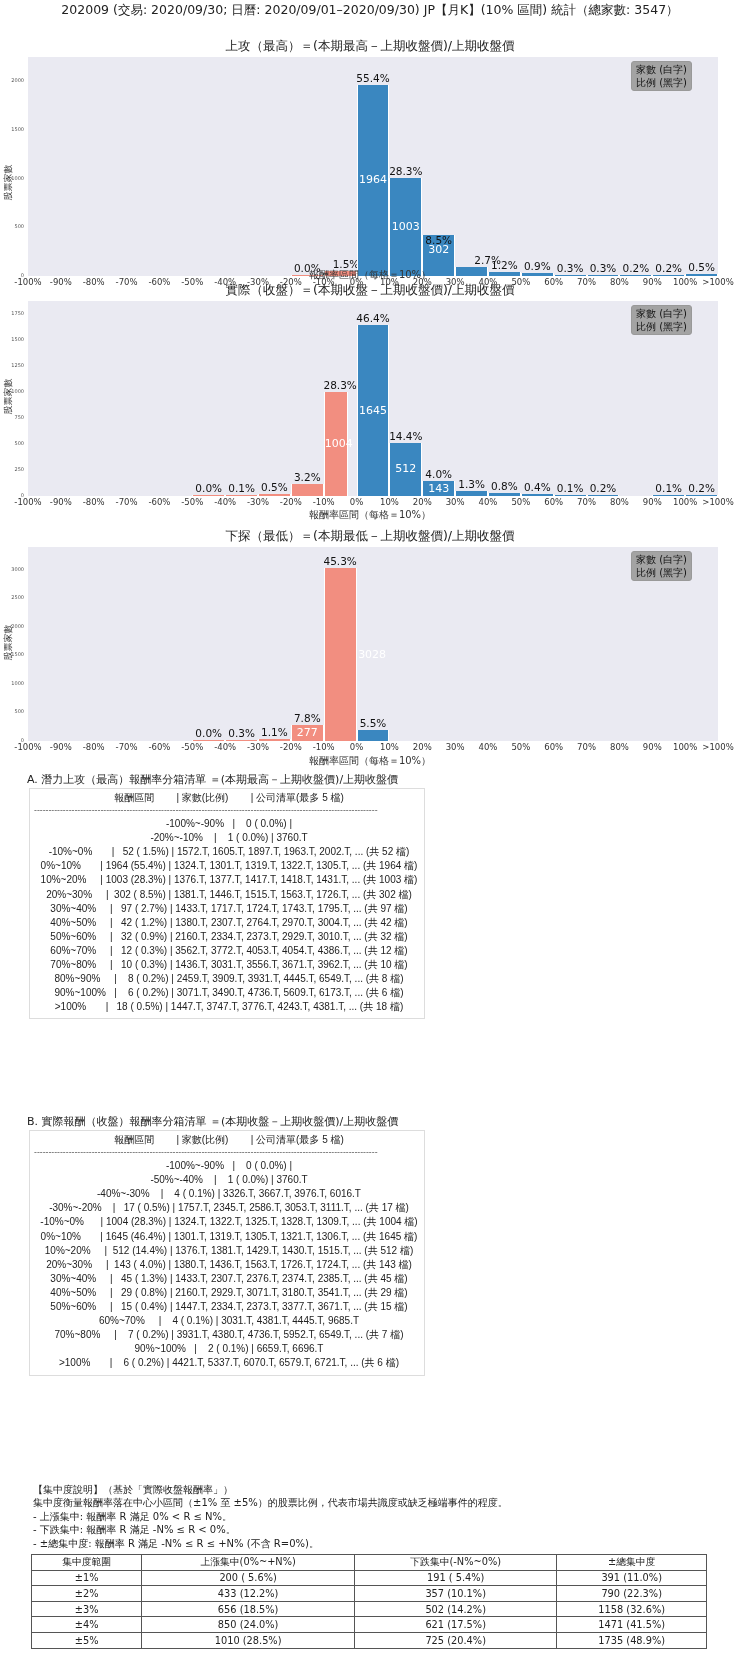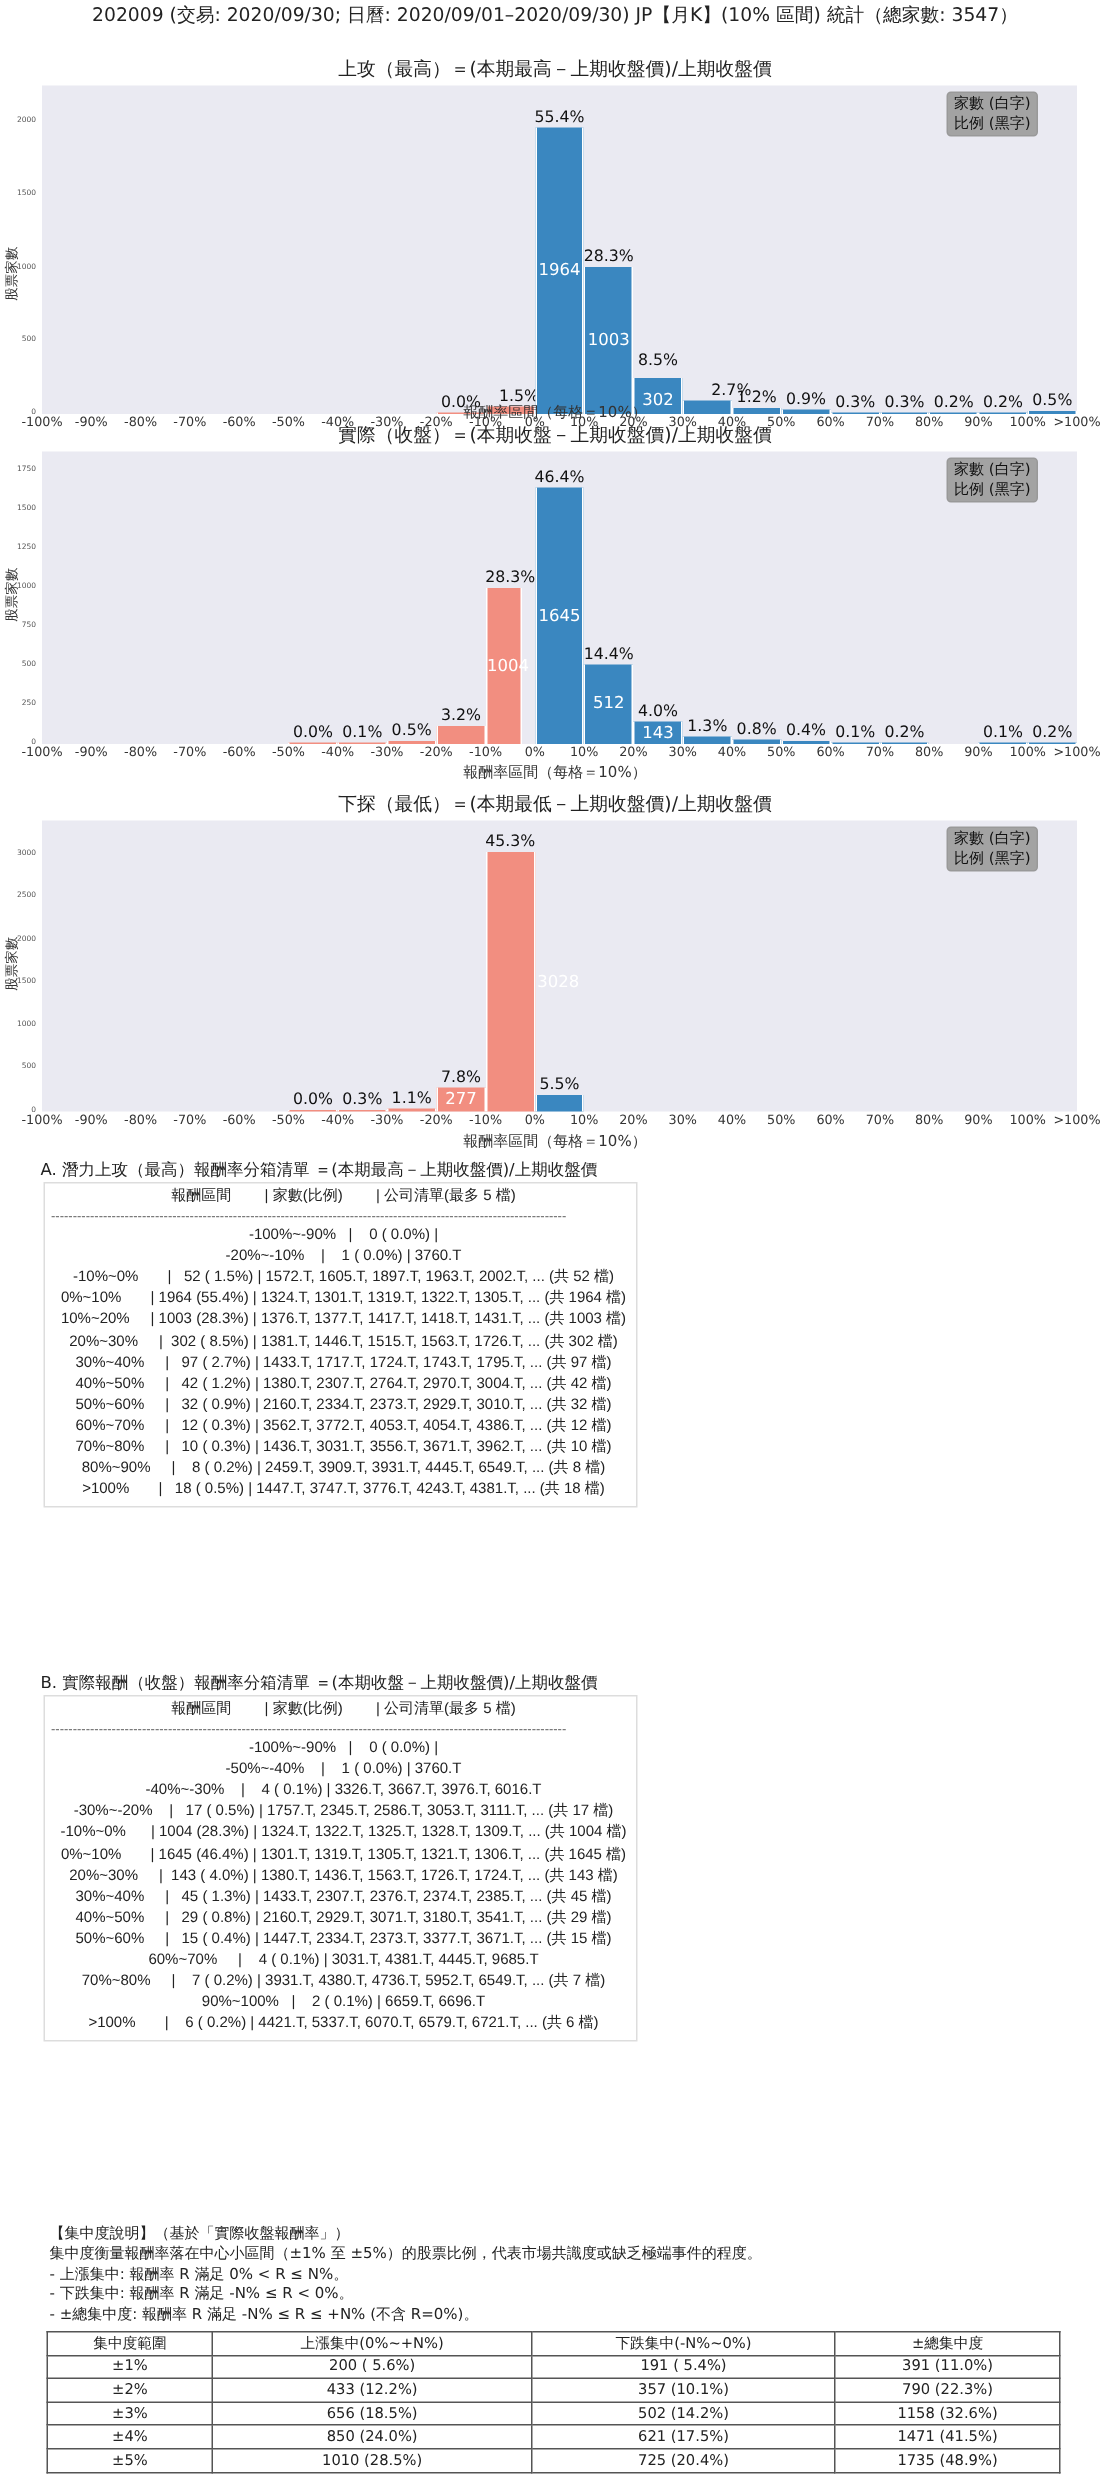--- a/index.html
+++ b/index.html
@@ -43,21 +43,21 @@
       <div class="bar neg" style="left: 295.714px; width: 32.8571px; height: 5.06133px;"></div>
       <div class="bar-pct" style="left: 318px; bottom: 6.06133px;">1.5%</div>
       <div class="bar pos" style="left: 328.571px; width: 32.8571px; height: 191.163px;">
         <div class="bar-count" style="top: 88.5813px;">1964</div>
       </div>
       <div class="bar-pct" style="left: 345px; bottom: 192.163px;">55.4%</div>
       <div class="bar pos" style="left: 361.429px; width: 32.8571px; height: 97.6253px;">
         <div class="bar-count" style="top: 41.8127px;">1003</div>
       </div>
       <div class="bar-pct" style="left: 377.857px; bottom: 98.6253px;">28.3%</div>
-      <div class="bar pos" style="left: 394.286px; width: 32.8571px; height: 24px;">
+      <div class="bar pos" style="left: 394.286px; width: 32.8571px; height: 41px;">
         <div class="bar-count" style="top: 7.69733px;">302</div>
       </div>
       <div class="bar-pct" style="left: 410.714px; bottom: 30.3947px;">8.5%</div>
       <div class="bar pos" style="left: 427.143px; width: 32.8571px; height: 9.44133px;"></div>
       <div class="bar-pct" style="left: 443.571px; bottom: 10.4413px; padding-left: 16px;">2.7%</div>
       <div class="bar pos" style="left: 460px; width: 32.8571px; height: 4.088px;"></div>
       <div class="bar-pct" style="left: 476.429px; bottom: 5.088px;">1.2%</div>
       <div class="bar pos" style="left: 492.857px; width: 32.8571px; height: 3.11467px;"></div>
       <div class="bar-pct" style="left: 509.286px; bottom: 4.11467px;">0.9%</div>
       <div class="bar pos" style="left: 525.714px; width: 32.8571px; height: 1.5px;"></div>
@@ -249,35 +249,37 @@
       <div class="list-line">-10%~0%       |   52 ( 1.5%) | 1572.T, 1605.T, 1897.T, 1963.T, 2002.T, ... (共 52 檔)</div>
       <div class="list-line">0%~10%       | 1964 (55.4%) | 1324.T, 1301.T, 1319.T, 1322.T, 1305.T, ... (共 1964 檔)</div>
       <div class="list-line">10%~20%     | 1003 (28.3%) | 1376.T, 1377.T, 1417.T, 1418.T, 1431.T, ... (共 1003 檔)</div>
       <div class="list-line">20%~30%     |  302 ( 8.5%) | 1381.T, 1446.T, 1515.T, 1563.T, 1726.T, ... (共 302 檔)</div>
       <div class="list-line">30%~40%     |   97 ( 2.7%) | 1433.T, 1717.T, 1724.T, 1743.T, 1795.T, ... (共 97 檔)</div>
       <div class="list-line">40%~50%     |   42 ( 1.2%) | 1380.T, 2307.T, 2764.T, 2970.T, 3004.T, ... (共 42 檔)</div>
       <div class="list-line">50%~60%     |   32 ( 0.9%) | 2160.T, 2334.T, 2373.T, 2929.T, 3010.T, ... (共 32 檔)</div>
       <div class="list-line">60%~70%     |   12 ( 0.3%) | 3562.T, 3772.T, 4053.T, 4054.T, 4386.T, ... (共 12 檔)</div>
       <div class="list-line">70%~80%     |   10 ( 0.3%) | 1436.T, 3031.T, 3556.T, 3671.T, 3962.T, ... (共 10 檔)</div>
       <div class="list-line">80%~90%     |    8 ( 0.2%) | 2459.T, 3909.T, 3931.T, 4445.T, 6549.T, ... (共 8 檔)</div>
+      <div class="list-line">90%~100%   |    6 ( 0.2%) | 3071.T, 3490.T, 4736.T, 5609.T, 6173.T, ... (共 6 檔)</div>
       <div class="list-line">&gt;100%       |   18 ( 0.5%) | 1447.T, 3747.T, 3776.T, 4243.T, 4381.T, ... (共 18 檔)</div>
     </div>
 </div>
 
 <div class="list-title" style="top:1114px;">B. 實際報酬（收盤）報酬率分箱清單 ＝(本期收盤－上期收盤價)/上期收盤價</div>
 <div class="list-box" style="top:1130px;">
   <div class="list-line">報酬區間        | 家數(比例)        | 公司清單(最多 5 檔)</div>
   <div class="list-sep">-----------------------------------------------------------------------------------------------------------------------</div>
   <div>
       <div class="list-line">-100%~-90%   |    0 ( 0.0%) |</div>
       <div class="list-line">-50%~-40%    |    1 ( 0.0%) | 3760.T</div>
       <div class="list-line">-40%~-30%    |    4 ( 0.1%) | 3326.T, 3667.T, 3976.T, 6016.T</div>
       <div class="list-line">-30%~-20%    |   17 ( 0.5%) | 1757.T, 2345.T, 2586.T, 3053.T, 3111.T, ... (共 17 檔)</div>
       <div class="list-line">-10%~0%      | 1004 (28.3%) | 1324.T, 1322.T, 1325.T, 1328.T, 1309.T, ... (共 1004 檔)</div>
       <div class="list-line">0%~10%       | 1645 (46.4%) | 1301.T, 1319.T, 1305.T, 1321.T, 1306.T, ... (共 1645 檔)</div>
+      <div class="list-line">10%~20%     |  512 (14.4%) | 1376.T, 1381.T, 1429.T, 1430.T, 1515.T, ... (共 512 檔)</div>
       <div class="list-line">20%~30%     |  143 ( 4.0%) | 1380.T, 1436.T, 1563.T, 1726.T, 1724.T, ... (共 143 檔)</div>
       <div class="list-line">30%~40%     |   45 ( 1.3%) | 1433.T, 2307.T, 2376.T, 2374.T, 2385.T, ... (共 45 檔)</div>
       <div class="list-line">40%~50%     |   29 ( 0.8%) | 2160.T, 2929.T, 3071.T, 3180.T, 3541.T, ... (共 29 檔)</div>
       <div class="list-line">50%~60%     |   15 ( 0.4%) | 1447.T, 2334.T, 2373.T, 3377.T, 3671.T, ... (共 15 檔)</div>
       <div class="list-line">60%~70%     |    4 ( 0.1%) | 3031.T, 4381.T, 4445.T, 9685.T</div>
       <div class="list-line">70%~80%     |    7 ( 0.2%) | 3931.T, 4380.T, 4736.T, 5952.T, 6549.T, ... (共 7 檔)</div>
       <div class="list-line">90%~100%   |    2 ( 0.1%) | 6659.T, 6696.T</div>
       <div class="list-line">&gt;100%       |    6 ( 0.2%) | 4421.T, 5337.T, 6070.T, 6579.T, 6721.T, ... (共 6 檔)</div>
     </div>
 </div>

